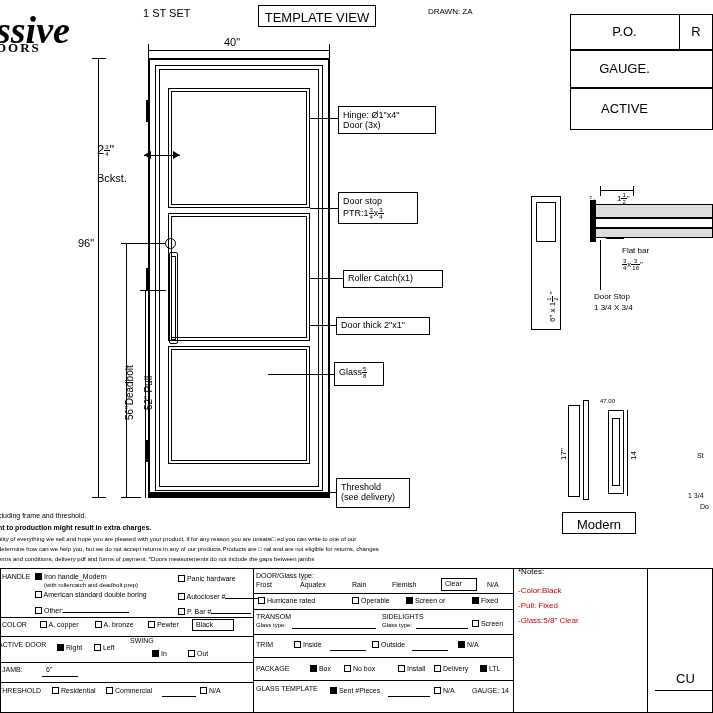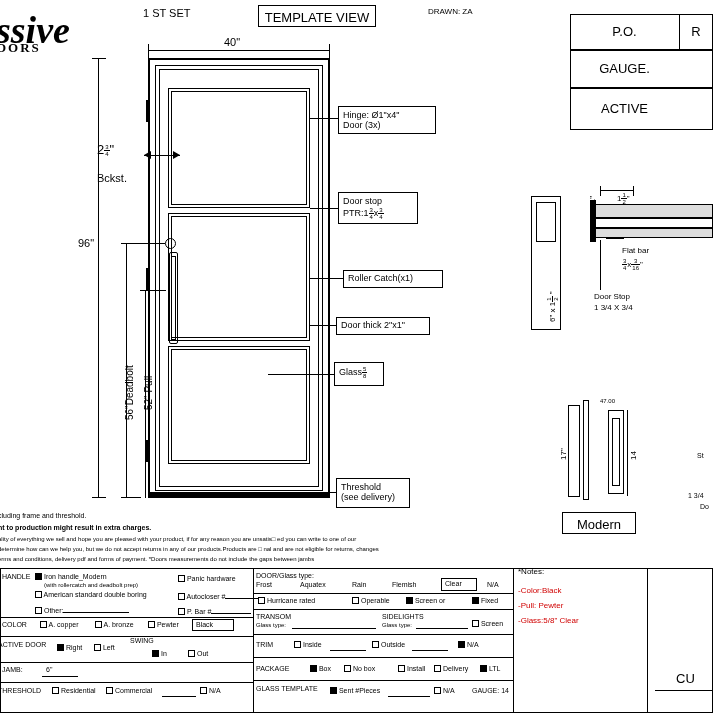--- a/index.html
+++ b/index.html
@@ -263,14 +263,14 @@
 
 <div class="abs ln hln" style="left:253px;top:680px;width:260px;"></div>
 <div class="abs t7" style="left:256px;top:685px;">GLASS TEMPLATE</div>
 <div class="abs t7" style="left:330px;top:687px;"><span class="cb on"></span> <span>Sent #Pieces</span></div>
 <div class="abs ln hln" style="left:388px;top:696px;width:42px;"></div>
 <div class="abs t7" style="left:434px;top:687px;"><span class="cb"></span> <span>N/A</span></div>
 <div class="abs t7" style="left:472px;top:687px;">GAUGE: 14</div>
 
 <div class="abs t8" style="left:518px;top:568px;font-weight:normal;">*Notes:</div>
 <div class="abs t8 red" style="left:518px;top:587px;">-Color:Black</div>
-<div class="abs t8 red" style="left:518px;top:602px;">-Pull: Pewter</div>
+<div class="abs t8 red" style="left:518px;top:602px;">-Pull: Fixed</div>
 <div class="abs t8 red" style="left:518px;top:617px;">-Glass:5/8" Clear</div>
 
 </body></html>

